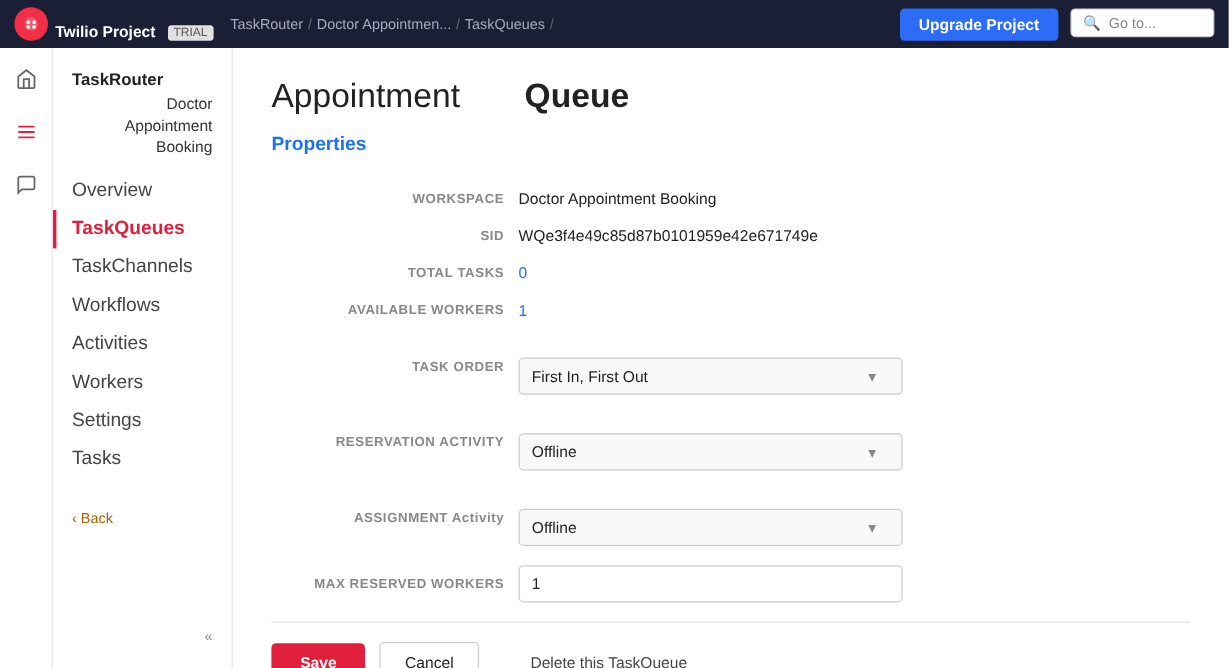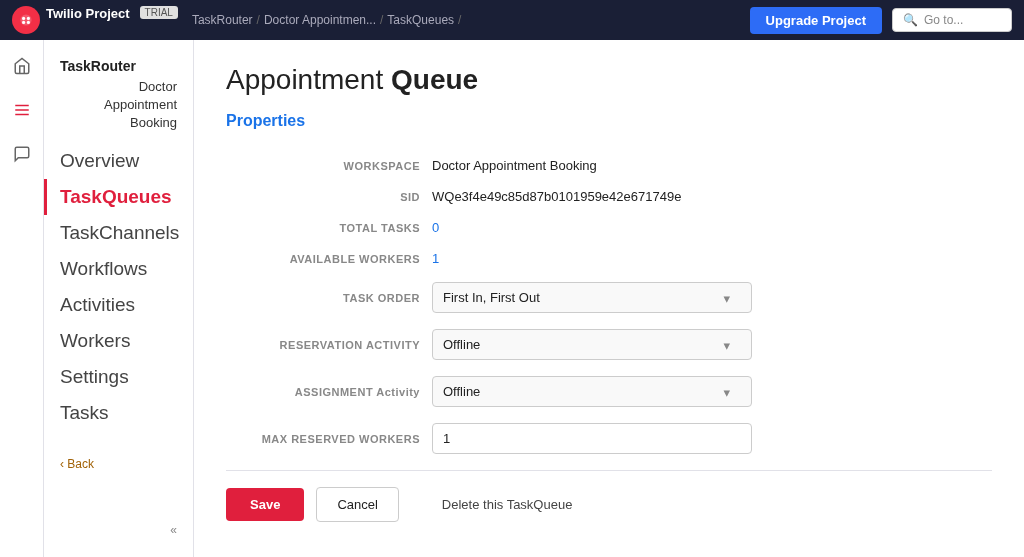--- a/index.html
+++ b/index.html
@@ -1,62 +1,62 @@
 <!DOCTYPE html>
 <html><head>
   <meta charset="utf-8">
   <style>
     * { box-sizing: border-box; margin: 0; padding: 0; }
     body { font-family: -apple-system, BlinkMacSystemFont, 'Segoe UI', sans-serif; font-size: 13px; background: #f4f4f6; display: flex; flex-direction: column; height: 557px; width: 1024px; overflow: hidden; }
 
     
     .topbar { background: #1a1f36; height: 40px; display: flex; align-items: center; padding: 0 12px; gap: 10px; flex-shrink: 0; }
-    .twilio-logo { display: flex; align-items: flex-start; gap: 6px; }
+    .twilio-logo { display: flex; align-items: flex-end; gap: 6px; }
     .twilio-logo-icon { width: 28px; height: 28px; background: #f22f46; border-radius: 50%; display: flex; align-items: center; justify-content: center; }
     .twilio-logo-icon svg { width: 16px; height: 16px; }
-    .topbar-right { margin-left: auto; display: flex; align-items: center; gap: 10px; }
+    .topbar-right { margin-left: auto; display: flex; align-items: flex-start; gap: 10px; }
     .upgrade-btn { background: #2d6cf6; color: #fff; border: none; border-radius: 4px; padding: 6px 16px; font-size: 13px; font-weight: 600; cursor: pointer; }
     .search-box { display: flex; align-items: center; background: #fff; border: 1px solid #ccc; border-radius: 4px; padding: 4px 10px; gap: 6px; font-size: 12px; color: #888; width: 120px; }
     .breadcrumb-trial { background: #e0e0e0; border-radius: 3px; padding: 1px 5px; font-size: 10px; color: #555; margin: 0 4px; }
 
     
     .main-layout { display: flex; flex: 1; overflow: hidden; }
 
     
     .icon-sidebar { width: 44px; background: #fff; border-right: 1px solid #e1e1e8; display: flex; flex-direction: column; align-items: center; padding-top: 12px; gap: 16px; flex-shrink: 0; }
     .icon-sidebar .icon { width: 28px; height: 28px; display: flex; align-items: center; justify-content: center; color: #666; cursor: pointer; }
     .icon-sidebar .icon.active { color: #e01f3d; }
 
     
     .nav-sidebar { width: 150px; background: #fff; border-right: 1px solid #e1e1e8; padding: 12px 0; display: flex; flex-direction: column; flex-shrink: 0; overflow-y: auto; }
     .nav-section-title { font-size: 14px; font-weight: 700; color: #222; padding: 6px 16px 2px; }
-    .nav-item { padding: 7px 16px; font-size: 19px; color: #444; cursor: pointer; }
+    .nav-item { padding: 7px 16px; font-size: 16px; color: #444; cursor: pointer; }
     .nav-item.active { color: #e01f3d; border-left: 3px solid #e01f3d; padding-left: 13px; font-weight: 600; }
     .nav-back { padding: 10px 16px; font-size: 12px; color: #a16207; cursor: pointer; margin-top: auto; }
     .nav-back::before { content: '‹ '; }
 
     
     .collapse-btn { position: relative; bottom: 0; padding: 8px 16px; font-size: 12px; color: #888; cursor: pointer; display: flex; justify-content: flex-end; }
 
     
     .content { flex: 1; background: #fff; padding: 24px 32px; overflow-y: auto; }
     .page-title { font-size: 28px; font-weight: 300; color: #222; margin-bottom: 16px; }
-    .page-title strong { font-weight: 700; }
+    .page-title strong { font-weight: 700; margin-left: 46px; }
     .section-subtitle { font-size: 16px; font-weight: 600; color: #1a73e8; margin-bottom: 20px; }
 
     
     .form-table { width: 100%; border-collapse: collapse; }
     .form-table tr td { padding: 8px 6px; vertical-align: middle; }
     .form-label-cell { text-align: right; width: 200px; font-size: 11px; font-weight: 600; color: #888; letter-spacing: 0.5px; padding-right: 16px; }
     .form-value-cell { font-size: 13px; color: #222; }
     .form-input { width: 320px; border: 1px solid #ccc; border-radius: 4px; padding: 7px 10px; font-size: 13px; color: #222; background: #fff; }
     .form-static { font-size: 13px; color: #222; }
     .form-link { color: #1a73e8; text-decoration: none; font-size: 13px; }
     .form-select { width: 320px; border: 1px solid #ccc; border-radius: 4px; padding: 7px 10px; font-size: 13px; color: #222; background: #f9f9f9; appearance: none; -webkit-appearance: none; cursor: pointer; }
-    .select-wrapper { position: relative; display: inline-block; width: 308px; }
+    .select-wrapper { position: relative; display: inline-block; width: 308px; margin-top: 16px; }
     .select-wrapper .chevron { position: absolute; right: 10px; top: 50%; transform: translateY(-50%); color: #888; pointer-events: none; }
 
     
     .form-footer { display: flex; align-items: center; gap: 12px; padding: 16px 0 0; border-top: 1px solid #e1e1e8; margin-top: 8px; }
     .btn-save { background: #e01f3d; color: #fff; border: none; border-radius: 4px; padding: 9px 24px; font-size: 13px; font-weight: 600; cursor: pointer; }
     .btn-cancel { background: #fff; color: #222; border: 1px solid #ccc; border-radius: 4px; padding: 9px 20px; font-size: 13px; cursor: pointer; }
     .btn-delete { background: none; border: none; color: #444; font-size: 13px; cursor: pointer; margin-left: 31px; }
   </style>
 </head>
 <body>

